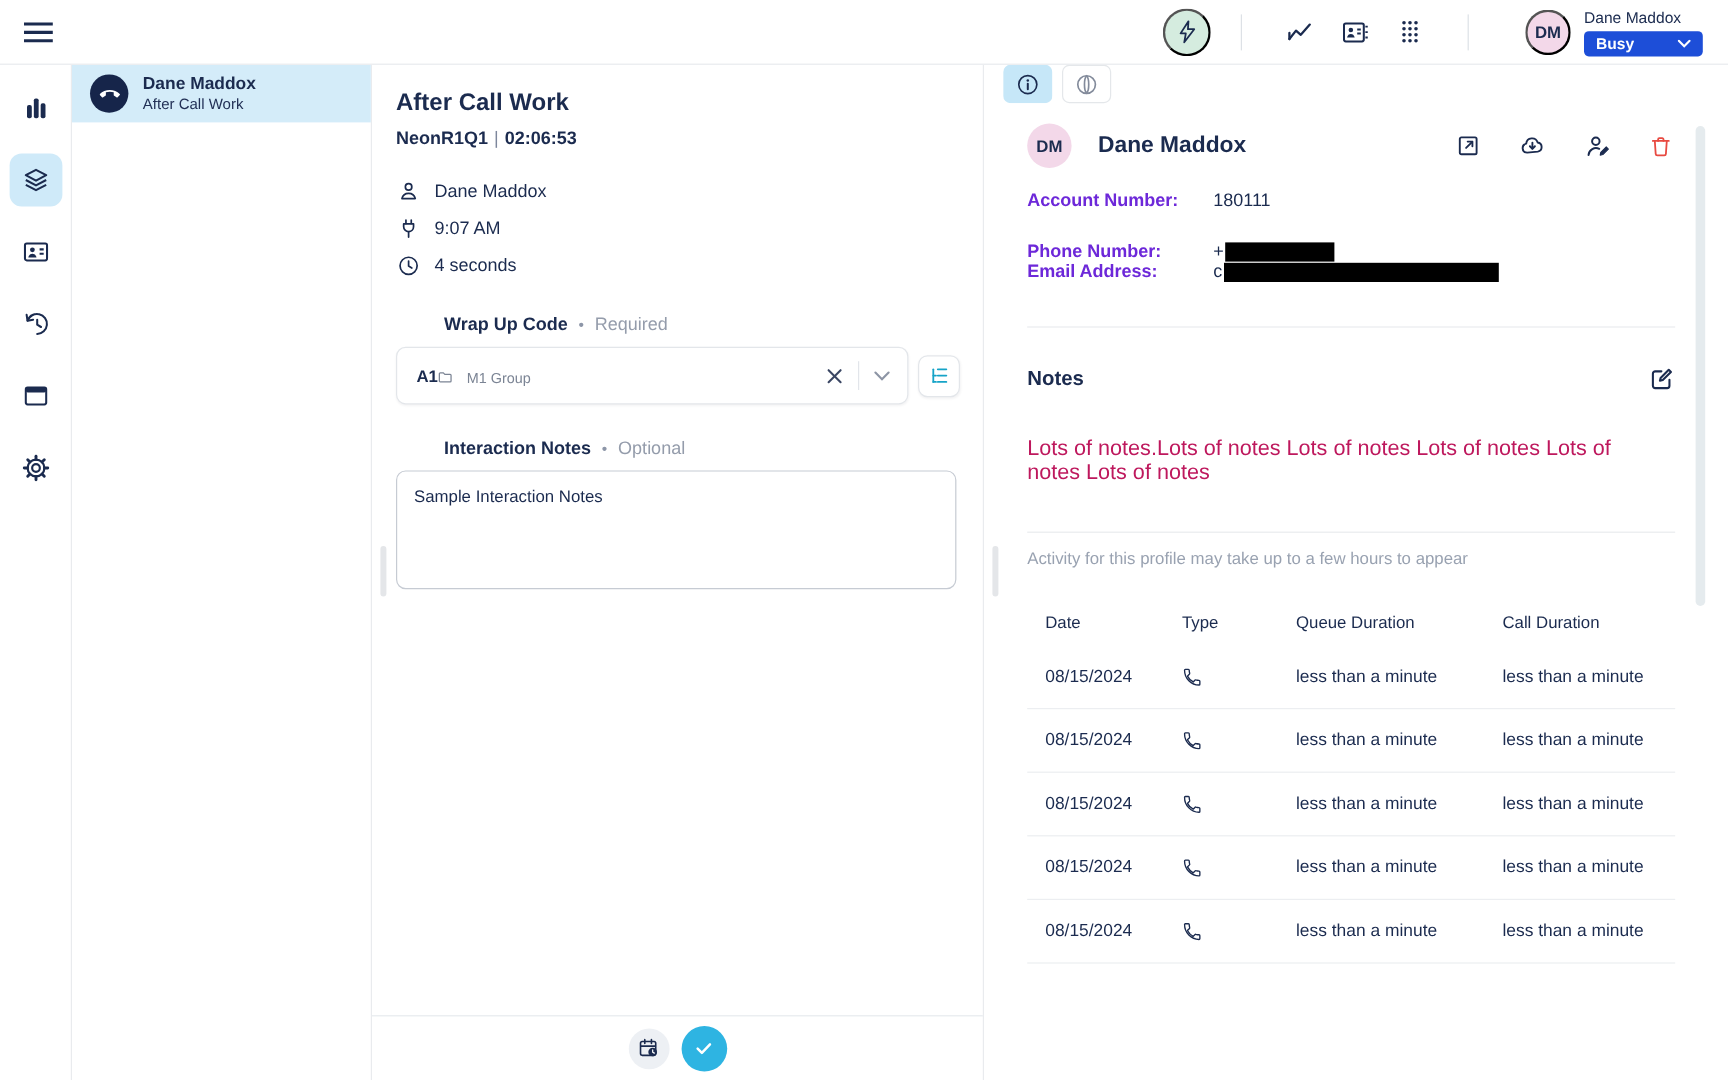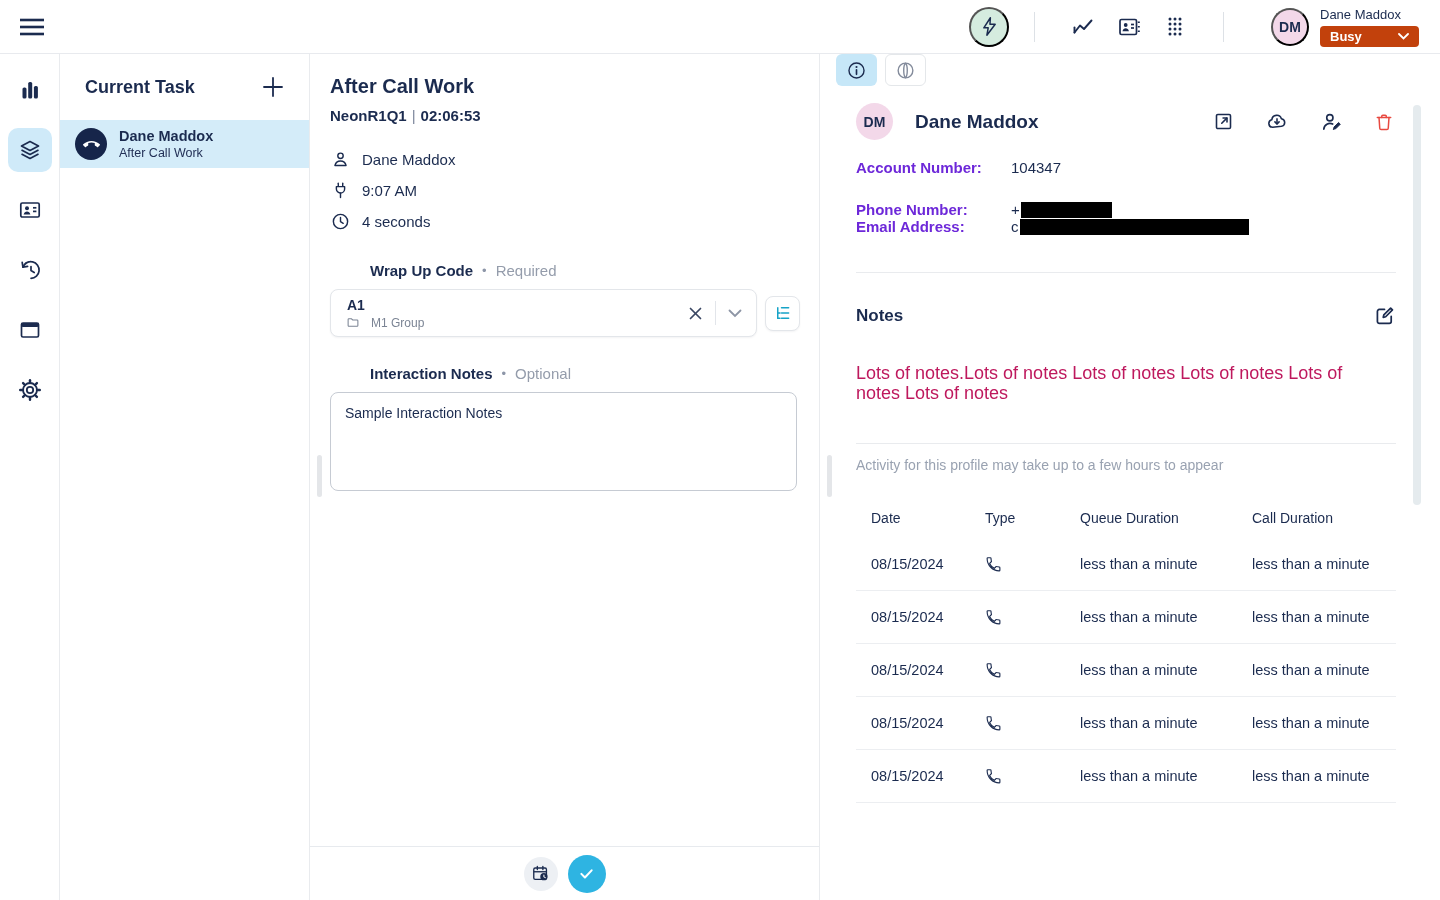--- a/index.html
+++ b/index.html
@@ -64,21 +64,21 @@
   .meta-row .mi { width:20px; display:flex; justify-content:center; margin-right:12px; color:#1b2b4f; }
   .meta-text { font-size:15px; }
   .field-label-row { display:flex; align-items:center; margin-top:25px;margin-left:40px; }
   .field-label { font-size:15px; font-weight:bold; color:#1b2b4f; }
   .bullet { color:#8d96a8; font-size:13px; margin:0 9px; }
   .req { font-size:15px; color:#949cab; }
   .select-row { margin-top:10px; display:flex; align-items:center; }
   .wrapup-select { width:427px; height:48px; border:1px solid #e3e6ea; border-radius:8px;
     background:#fff; box-shadow:0 1px 2px rgba(16,24,40,.05); display:flex; align-items:center;
     padding:0 12px 0 16px; cursor:pointer; }
-  .sel-texts { display:flex; flex-direction:column; }
+  .sel-texts { display:flex; flex-direction:row; }
   .sel-code { font-size:14px; font-weight:bold; color:#1b2b4f; line-height:16px; }
   .sel-group { display:flex; align-items:center; margin-top:3px; color:#7b8494; }
   .sel-group-label { font-size:12px; margin-left:12px; }
   .sel-controls { margin-left:auto; display:flex; align-items:center; }
   .sel-clear { background:none; border:none; color:#3a4663; cursor:pointer; display:flex; padding:2px; }
   .sel-div { width:1px; height:24px; background:#e2e5ea; margin:0 10px; }
   .sel-chevron { background:none; border:none; color:#8d95a5; cursor:pointer; display:flex; padding:2px; }
   .tree-btn { width:35px; height:35px; margin-left:8px; border:1px solid #e3e6ea; border-radius:8px;
     background:#fff; box-shadow:0 1px 2px rgba(16,24,40,.05); display:flex; align-items:center;
     justify-content:center; color:#16a3c7; cursor:pointer; }
@@ -192,21 +192,21 @@
             <circle cx="16" cy="19" r="1.5"></circle>
           </g>
         </svg>
     </button>
     <div class="tb-div"></div>
     <button class="avatar tb">
         <span>DM</span>
       </button>
     <div class="user-block">
       <span class="user-name">Dane Maddox</span>
-      <button class="status-pill" style="background: #c2410c;">
+      <button class="status-pill" style="background: #1d4ed8;">
         <span>Busy</span>
         <svg class="ic" width="11" height="7" viewBox="0 0 11 7" fill="none" stroke="#fff" stroke-width="1.8" stroke-linecap="round">
             <polyline points="1,1 5.5,5.5 10,1"></polyline>
           </svg>
       </button>
     </div>
   </div>
 </header>
 
 <div class="main">
@@ -260,29 +260,20 @@
             <line x1="5.1" y1="5.1" x2="7" y2="7"></line>
             <line x1="17" y1="17" x2="18.9" y2="18.9"></line>
             <line x1="5.1" y1="18.9" x2="7" y2="17"></line>
             <line x1="17" y1="7" x2="18.9" y2="5.1"></line>
           </g>
         </svg>
     </button>
   </nav>
 
   <section class="tasks">
-    <div class="tasks-header">
-      <h2 class="tasks-title">Current Task</h2>
-      <button class="plus-btn">
-        <svg class="ic" width="22" height="22" viewBox="0 0 22 22" fill="none" stroke="currentColor" stroke-width="1.8" stroke-linecap="round">
-            <line x1="11" y1="2" x2="11" y2="20"></line>
-            <line x1="2" y1="11" x2="20" y2="11"></line>
-          </svg>
-      </button>
-    </div>
     <div class="task-item">
       <span class="task-avatar">
         <svg class="ic" width="17" height="17" viewBox="0 0 24 24" fill="#fff">
             <path d="M12 9c-1.6 0-3.15.25-4.6.72v3.1c0 .39-.23.74-.56.9-.98.49-1.87 1.12-2.66 1.85-.18.18-.43.28-.7.28-.28 0-.53-.11-.71-.29L.29 13.08c-.18-.17-.29-.42-.29-.7 0-.28.11-.53.29-.71C3.34 8.78 7.46 7 12 7s8.66 1.78 11.71 4.67c.18.18.29.43.29.71 0 .28-.11.53-.29.7l-2.48 2.48c-.18.18-.43.29-.71.29-.27 0-.52-.11-.7-.28-.79-.74-1.68-1.36-2.66-1.85-.33-.16-.56-.5-.56-.9v-3.1C15.15 9.25 13.6 9 12 9z"></path>
           </svg>
       </span>
       <span class="task-text">
         <span class="task-name">Dane Maddox</span>
         <span class="task-state">After Call Work</span>
       </span>
@@ -449,21 +440,21 @@
                 <path d="M9.3 6.5 V5 a1.2 1.2 0 0 1 1.2-1.2 h3 a1.2 1.2 0 0 1 1.2 1.2 V6.5"></path>
                 <path d="M6 6.5 l.9 13 a1.6 1.6 0 0 0 1.6 1.5 h7 a1.6 1.6 0 0 0 1.6-1.5 l.9-13"></path>
               </svg>
           </button>
         </span>
       </div>
 
       <div class="p-fields">
         <div class="p-field">
           <span class="p-field-label">Account Number:</span>
-          <span class="p-field-value">104347</span>
+          <span class="p-field-value">180111</span>
         </div>
         <div class="p-field" style="margin-bottom:0;">
           <span class="p-field-label">Phone Number:</span>
           <span class="p-field-value">
               <span>+</span>
               <span class="redact phone"></span>
             </span>
         </div>
         <div class="p-field">
           <span class="p-field-label">Email Address:</span>

